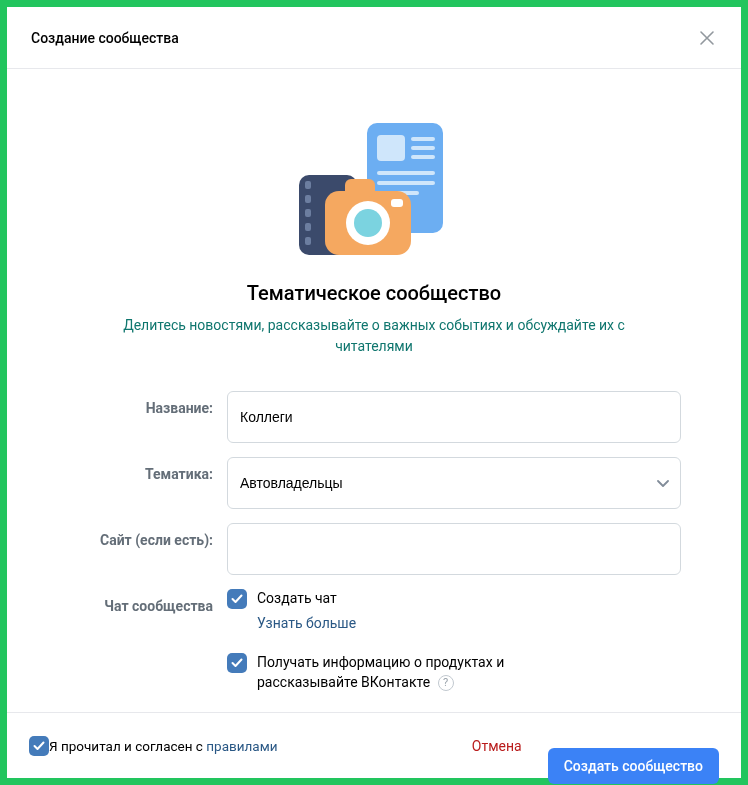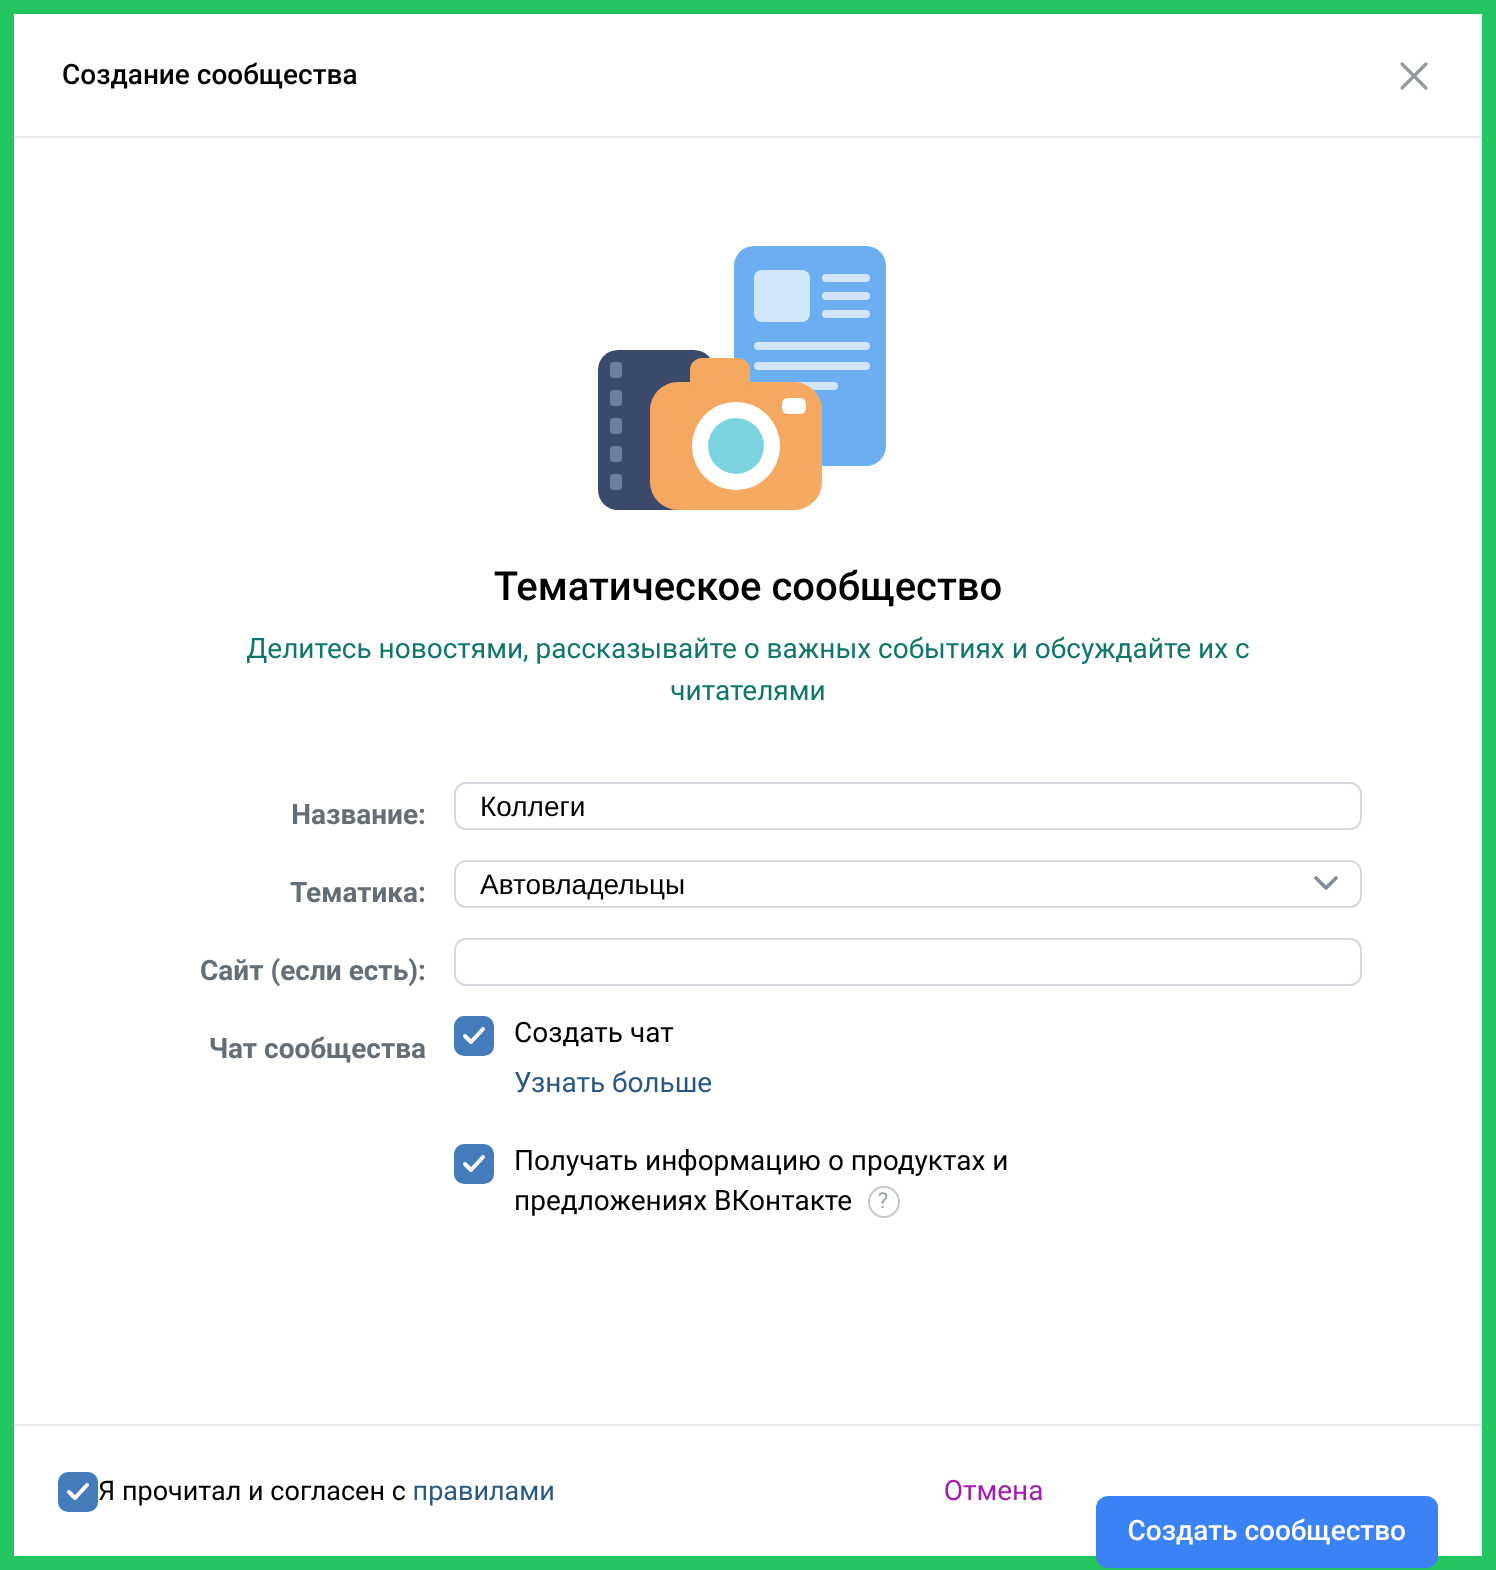--- a/index.html
+++ b/index.html
@@ -84,21 +84,21 @@
     color: #646e78;
     font-size: 14px;
     flex-shrink: 0;
     font-weight: bold;
   }
   .form-control {
     flex: 1;
   }
   .text-input {
     width: 100%;
-    height: 24px;
+    height: 52px;
     border: 1px solid #d3d9de;
     border-radius: 6px;
     padding: 0 12px;
     font-size: 14px;
     color: #000;
     background:#fff;
     outline:none;
   }
   .select-wrap {
     position: relative;
@@ -191,21 +191,21 @@
     height: 36px;
     border: none;
     border-radius: 6px;
     padding: 0 16px;
     font-size: 14px;
     cursor: pointer;
     font-family: inherit;
   }
   .btn-secondary {
     background: transparent;
-    color: #a21caf;
+    color: #b91c1c;
     text-align: right;
   }
   .btn-primary {
     background: #3b82f6;
     color: #fff;
     font-weight:500;
     margin-top:40px;
   }
 </style>
 </head>
@@ -295,21 +295,21 @@
         </div>
         <div class="link link-under">Узнать больше</div>
 
         <div class="checkbox-row second-check">
           <div class="checkbox-box">
             <svg width="12" height="10" viewBox="0 0 12 10">
                 <path d="M1.5 5 L4.5 8 L10.5 1.5" stroke="#fff" stroke-width="2" fill="none" stroke-linecap="round" stroke-linejoin="round"></path>
               </svg>
           </div>
           <div class="checkbox-text multi">
-            <span>Получать информацию о продуктах и предложениях ВКонтакте</span>
+            <span>Получать информацию о продуктах и рассказывайте ВКонтакте</span>
             <span class="help-icon">?</span>
           </div>
         </div>
       </div>
     </div>
 
   </div>
 
   <div class="modal-footer">
     <div class="footer-left">

